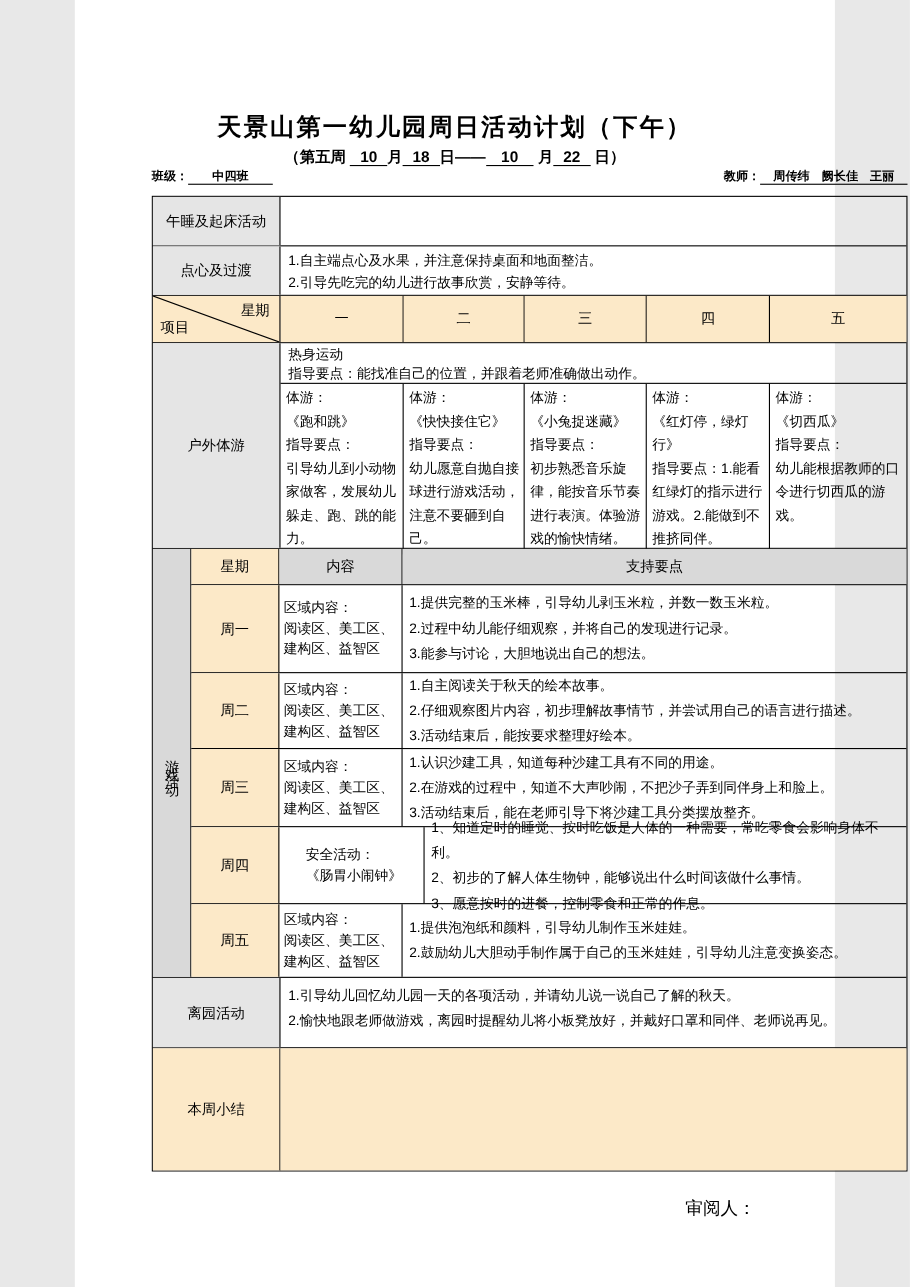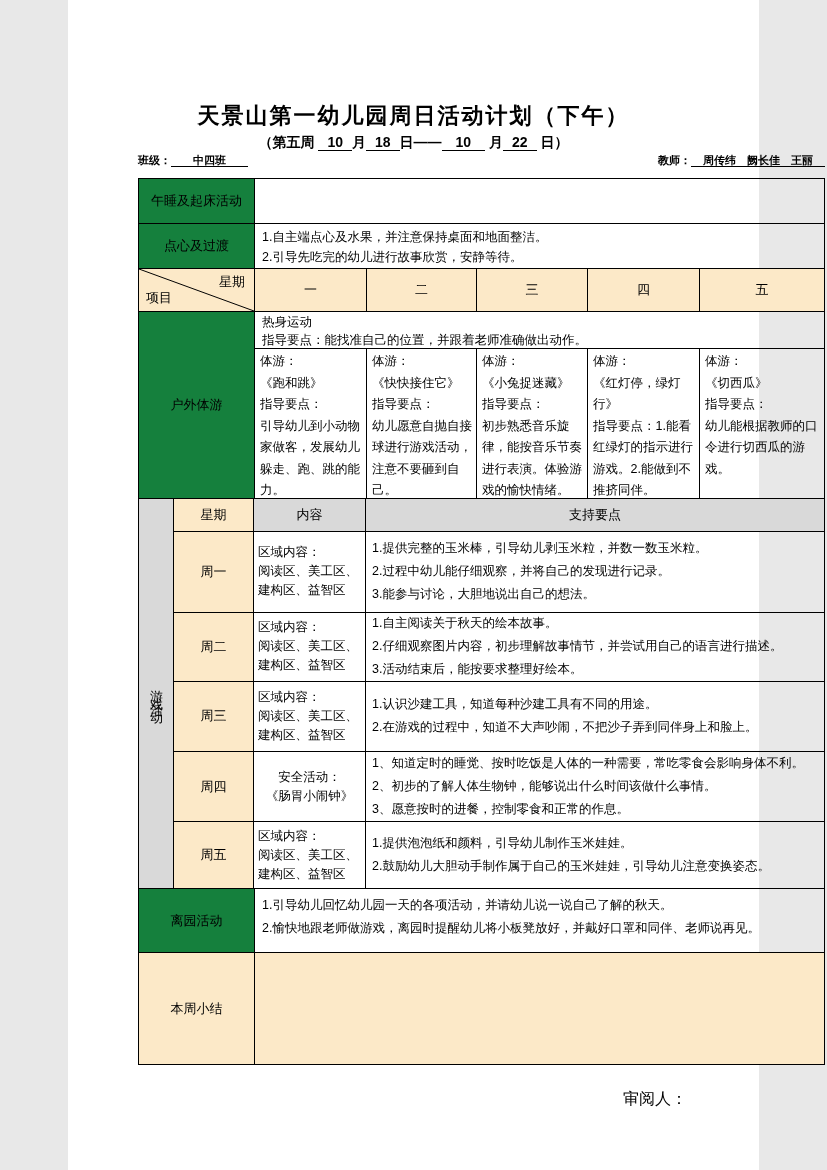--- a/index.html
+++ b/index.html
@@ -29,21 +29,21 @@
   .sheet {
     position:absolute; left:70px; top:178px; width:687px; height:887px;
     border:1.5px solid #000; display:flex; flex-direction:column;
     font-size:12.5px;
   }
   .trow { display:flex; border-bottom:1px solid #000; }
   .trow.last { border-bottom:none; }
   .cell { border-right:1px solid #000; }
   .cell.end { border-right:none; }
   .labelcell {
-    width:116px; flex:0 0 116px; background:#15803d;
+    width:116px; flex:0 0 116px; background:#e5e5e5;
     display:flex; align-items:center; justify-content:center;
     font-size:13px; text-align:center;
   }
   .labelcell.cream { background:#fce9c8; }
   .content { flex:1; padding:3px 7px; line-height:20px; }
   .content.spaced { line-height:23px; padding-top:5px; }
   .cream { background:#fce9c8; }
 
   
   .corner { position:relative; width:116px; flex:0 0 116px; background:#fce9c8; }
@@ -77,21 +77,21 @@
   .gheader { height:33px; }
   .gcell-day {
     width:80px; flex:0 0 80px; background:#fce9c8;
     display:flex; align-items:center; justify-content:center; font-size:13px;
   }
   .gcell-content {
     width:112px; flex:0 0 112px;
     display:flex; flex-direction:column; justify-content:center;
     padding:2px 4px; line-height:19px; font-size:12.5px;
   }
-  .gcell-content.centered { text-align:center; }
+  .gcell-content.centered { text-align:left;margin-left:20px; }
   .gcell-head {
     background:#d9d9d9; display:flex; align-items:center; justify-content:center; font-size:13px;
   }
   .gcell-support {
     flex:1; display:flex; flex-direction:column; justify-content:center;
     padding:2px 6px; line-height:23px; font-size:12.5px;
   }
   .h-mon { height:81px; } .h-tue { height:69px; } .h-wed { height:71px; }
   .h-thu { height:70px; } .h-fri { height:66px; }
 
@@ -227,20 +227,21 @@
         <div class="trow h-wed">
           <div class="cell gcell-day">周三</div>
           <div class="cell gcell-content">
               <div>区域内容：</div>
               <div>阅读区、美工区、</div>
               <div>建构区、益智区</div>
             </div>
           <div class="cell end gcell-support">
               <div>1.认识沙建工具，知道每种沙建工具有不同的用途。</div>
               <div>2.在游戏的过程中，知道不大声吵闹，不把沙子弄到同伴身上和脸上。</div>
+              <div>3.活动结束后，能在老师引导下将沙建工具分类摆放整齐。</div>
             </div>
         </div>
 
         <div class="trow h-thu">
           <div class="cell gcell-day">周四</div>
           <div class="cell gcell-content centered">
               <div>安全活动：</div>
               <div>《肠胃小闹钟》</div>
             </div>
           <div class="cell end gcell-support">

